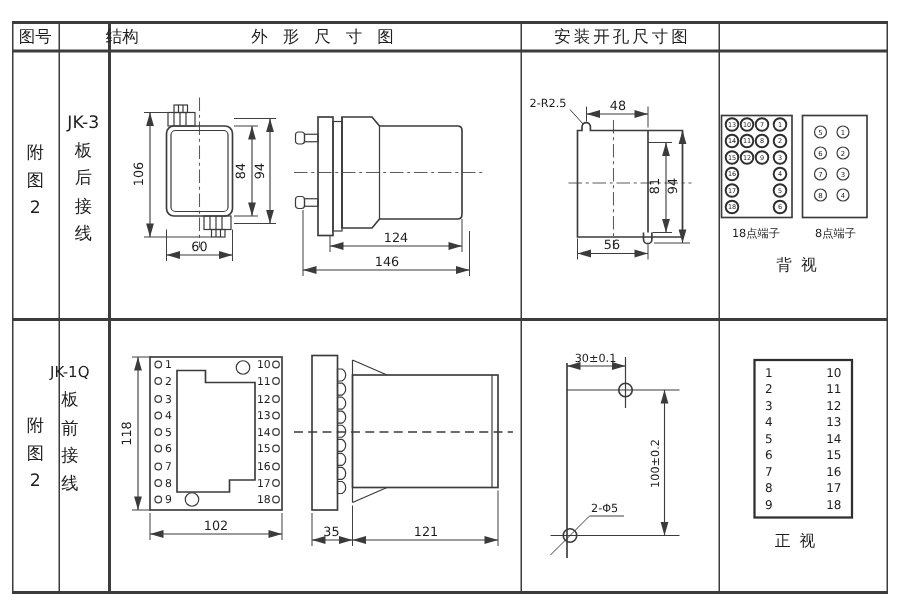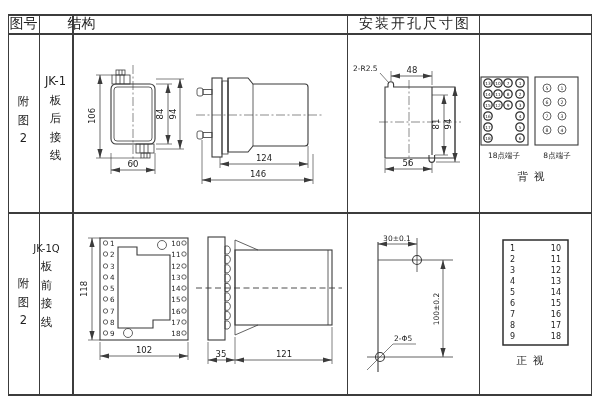--- a/index.html
+++ b/index.html
@@ -1,21 +1,21 @@
 <!DOCTYPE html>
 <html><head>
 <meta charset="utf-8">
 <style>
   html,body{margin:0;padding:0;background:#fff}
   .page{position:relative;width:600px;height:400px;background:#fff;
         font-family:"DejaVu Sans",sans-serif;color:#1f1f1f;overflow:hidden}
   .hline{position:absolute;background:#3c3c3c;height:2px}
   .vline{position:absolute;background:#3c3c3c;width:1px}
   .cell{position:absolute;display:flex;align-items:center;justify-content:center;color:#1f1f1f}
-  .hdr{font-size:14px;white-space:nowrap}
+  .hdr{font-size:11px;white-space:nowrap}
   .ls10{letter-spacing:10px;padding-left:10px}
   .ls2{letter-spacing:2px;padding-left:2px}
   .vstack{flex-direction:column;justify-content:flex-start}
   .vchar{font-size:11.5px;line-height:1;margin-bottom:7px;white-space:nowrap}
   .unit{position:absolute;left:488px;top:0;width:96px;height:14px;font-size:11px;
         text-align:center;line-height:14px}
   svg.drw{position:absolute;overflow:visible}
   .ln{fill:none;stroke:#3b3b3b;stroke-width:1.1}
   .lnt{fill:none;stroke:#3b3b3b;stroke-width:0.8}
   .cl{fill:none;stroke:#5a5a5a;stroke-width:0.7;stroke-dasharray:9 2.5 2 2.5}
@@ -57,29 +57,30 @@
     <div class="vline" style="left:8px;top:14px;height:382px"></div>
     <div class="vline" style="left:591px;top:14px;height:382px"></div>
     <div class="vline" style="left:39px;top:14px;height:382px"></div>
     <div class="vline" style="left:72px;top:14px;height:382px;width:1.6px"></div>
     <div class="vline" style="left:347px;top:14px;height:382px"></div>
     <div class="vline" style="left:479px;top:14px;height:382px"></div>
   </div>
 
   <div class="cell hdr" style="left:8px;top:15px;width:31px;height:18px">图号</div>
   <div class="cell hdr" style="left:56px;top:15px;width:51px;height:18px">结构</div>
+  <div class="cell hdr ls10" style="left:73px;top:15px;width:274px;height:18px">外形尺寸图</div>
   <div class="cell hdr ls2" style="left:347px;top:15px;width:132px;height:18px">安装开孔尺寸图</div>
 
   <div class="cell vstack" style="left:8px;top:96px;width:31px;height:110px">
     <div class="vchar">附</div>
     <div class="vchar">图</div>
     <div class="vchar">2</div>
   </div>
   <div class="cell vstack" style="left:39px;top:76px;width:33px;height:130px">
-    <div class="vchar">JK-1</div>
+    <div class="vchar">JK-3</div>
     <div class="vchar">板</div>
     <div class="vchar">后</div>
     <div class="vchar">接</div>
     <div class="vchar">线</div>
   </div>
 
   <svg class="drw" style="left:88px;top:58px" width="122" height="140" viewBox="0 0 122 140">
     <line class="cl" x1="45" y1="7" x2="45" y2="107"></line>
     <rect class="ln" x="23" y="26" width="44" height="60" rx="5"></rect>
     <rect class="lnt" x="26" y="29" width="38" height="54" rx="3"></rect>

